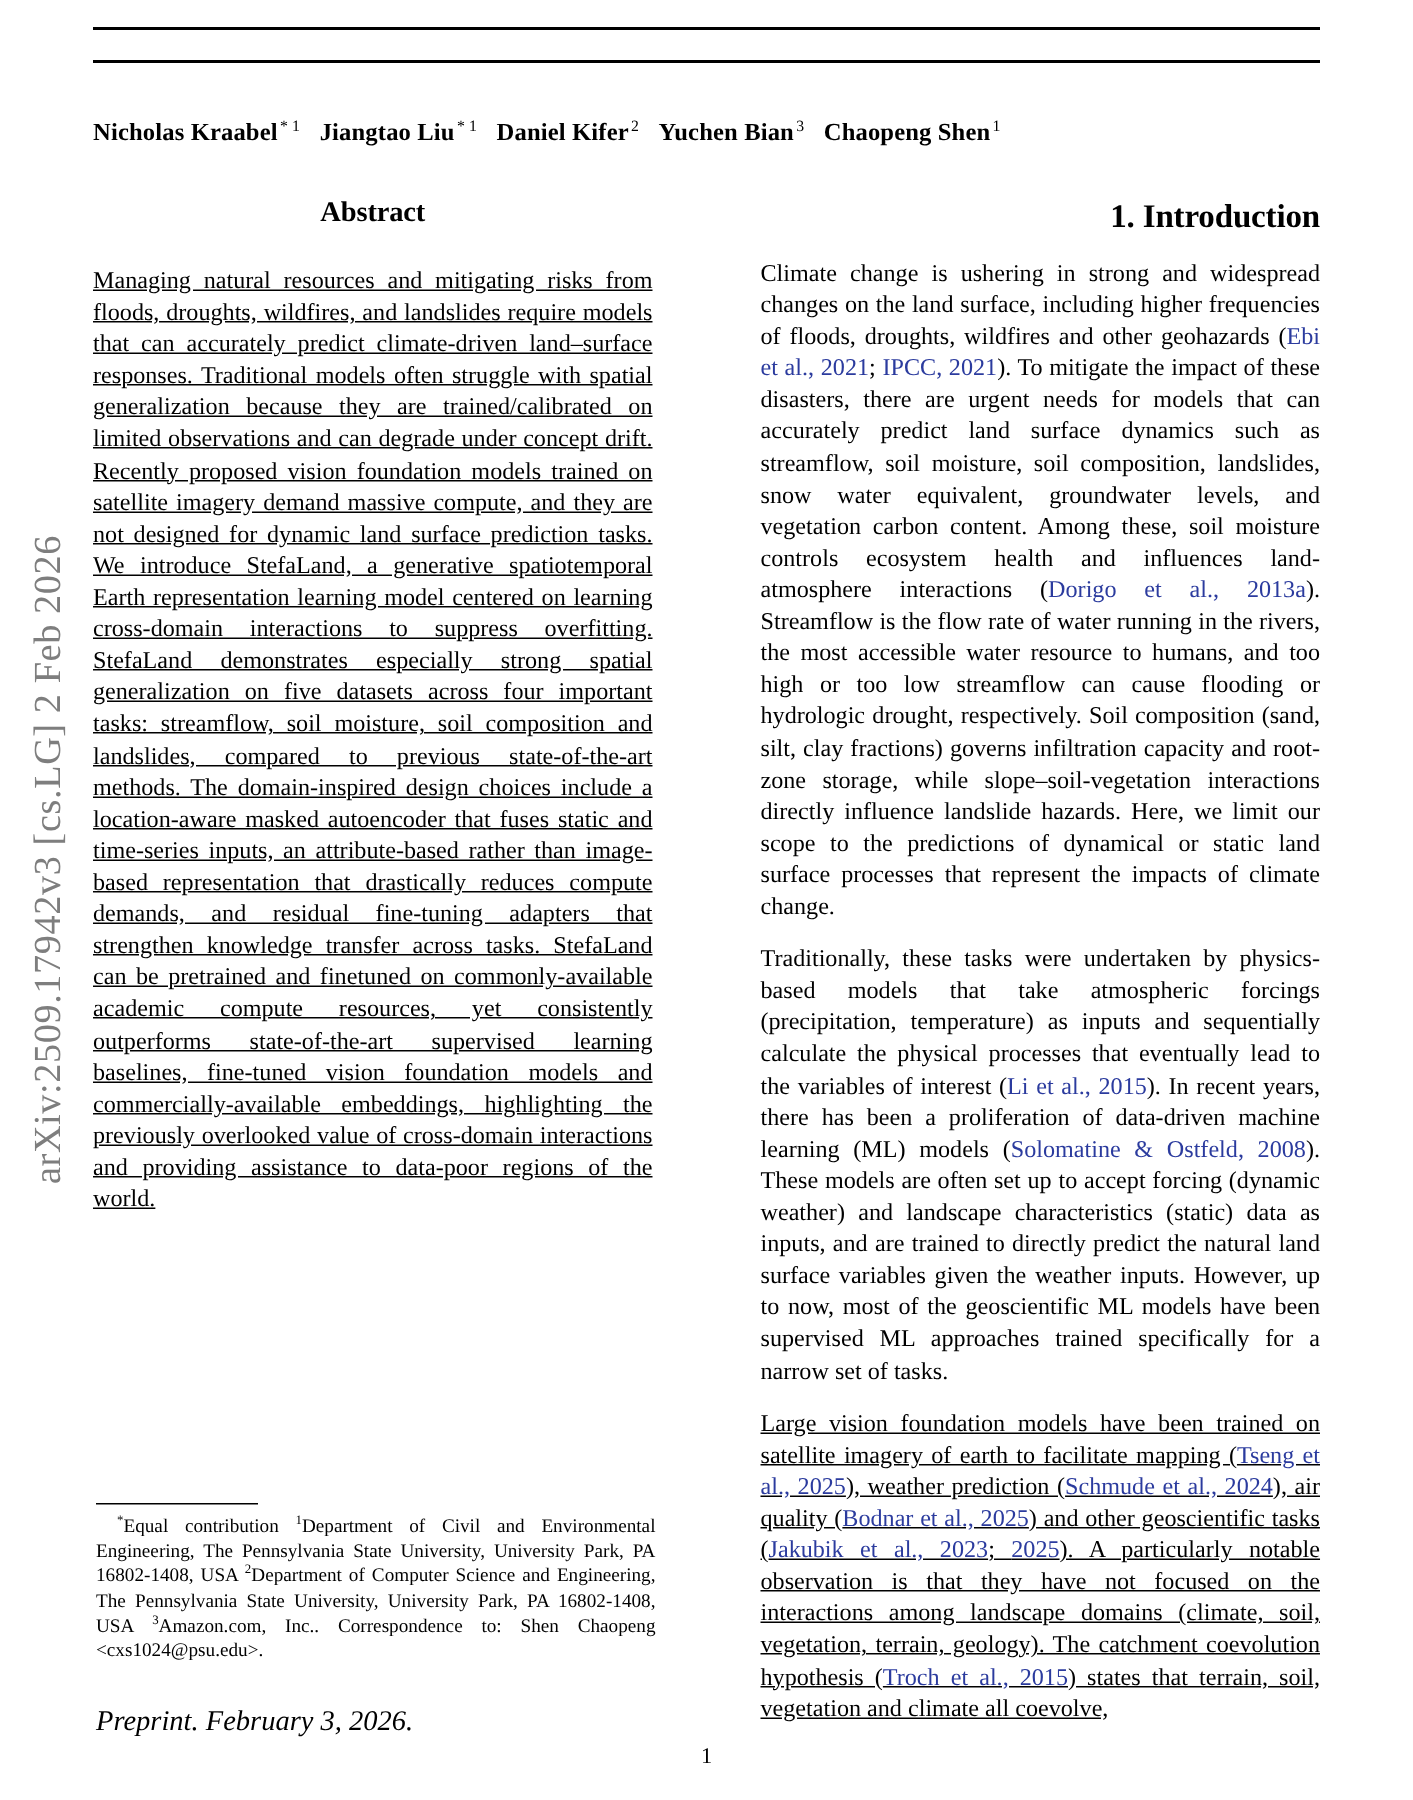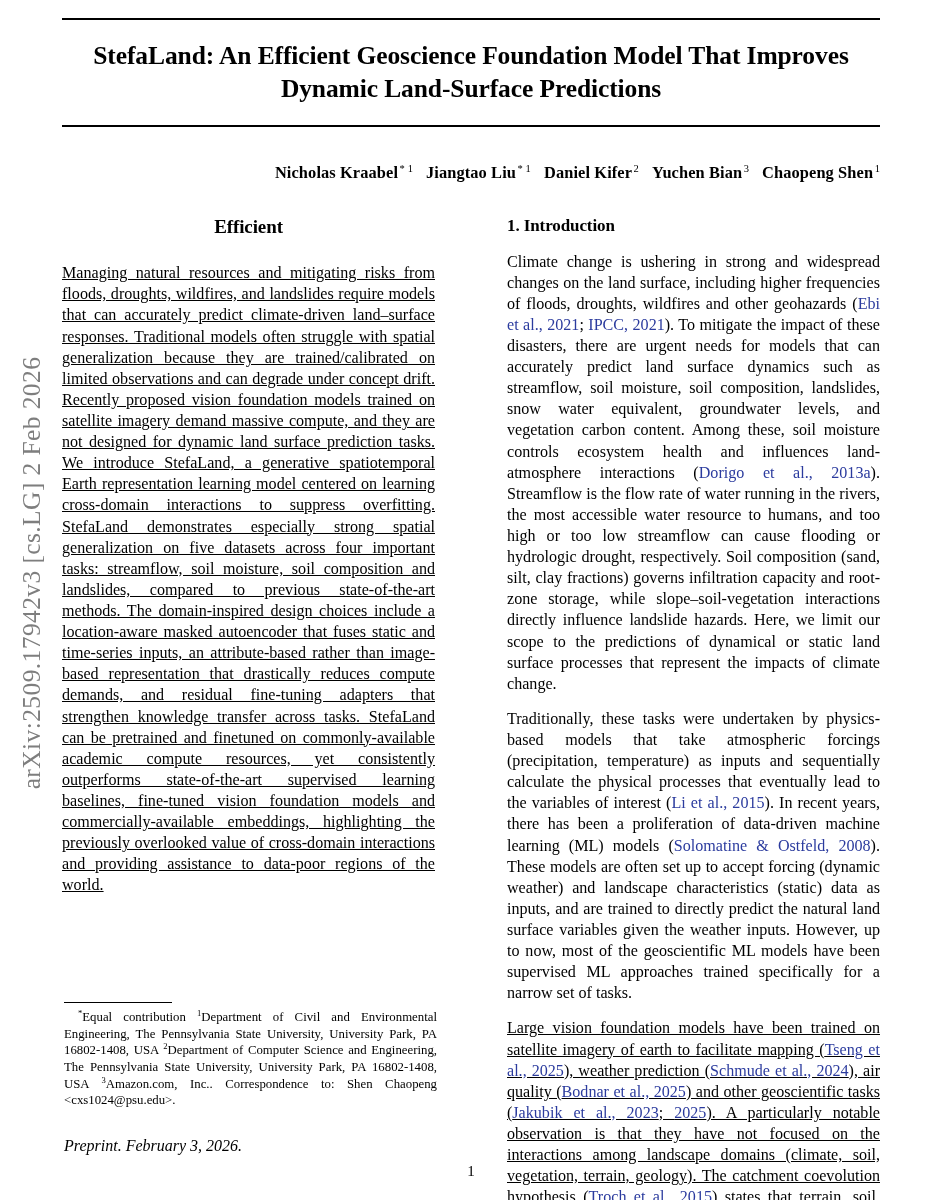--- a/index.html
+++ b/index.html
@@ -61,21 +61,21 @@
     font-weight: bold;
     line-height: 1.30;
     text-align: center;
     margin: 0 0 4px 0;
     letter-spacing: -0.1px;
   }
 
   #rule-bottom { margin-top: 20px; }
 
   #author-line {
-    text-align: right;
+    text-align: left;
     font-size: 16.4px;
     font-weight: bold;
     margin-top: 36px;
     letter-spacing: 0.1px;
   }
   #author-line .author { white-space: nowrap; }
   #author-line sup {
     font-size: 10.5px;
     font-weight: normal;
     vertical-align: super;
@@ -92,24 +92,24 @@
   }
   .col {
     width: 373px;
     font-size: 16.1px;
     line-height: 1.312;
     text-align: justify;
   }
   .col.left { margin-right: 72px; }
 
   h2.section-head {
-    font-size: 17px;
+    font-size: 22px;
     font-weight: bold;
     margin: 0 0 13px 0;
-    text-align: left;
+    text-align: right;
     letter-spacing: -0.1px;
   }
   h2.abstract-head {
     text-align: center;
     font-size: 19px;
     margin-bottom: 22px;
   }
 
   p.para {
     margin: 0 0 14px 0;
@@ -140,21 +140,21 @@
     text-align: justify;
     margin: 0;
     text-indent: 14px;
   }
   #footnote-text sup {
     font-size: 8.6px;
     vertical-align: super;
     line-height: 0;
   }
   #preprint-line {
-    font-size: 16px;
+    font-size: 19px;
     font-style: italic;
     margin-top: 28px;
   }
 
   
   #page-number {
     position: absolute;
     left: 0;
     top: 1163px;
     width: 942px;
@@ -166,30 +166,29 @@
 <body>
 
 <div id="page">
 
   <div id="arxiv-stamp">arXiv:2509.17942v3  [cs.LG]  2 Feb 2026</div>
 
   <div id="content">
 
     <hr class="rule" id="rule-top">
 
-    <h1 id="paper-title">StefaLand: An Efficient Geoscience Foundation Model That Improves Dynamic Land-Surface Predictions</h1>
 
     <hr class="rule" id="rule-bottom">
 
     <div id="author-line"><span class="author">Nicholas Kraabel<sup>* 1</sup></span><span class="gap"></span><span class="author">Jiangtao Liu<sup>* 1</sup></span><span class="gap"></span><span class="author">Daniel Kifer<sup>2</sup></span><span class="gap"></span><span class="author">Yuchen Bian<sup>3</sup></span><span class="gap"></span><span class="author">Chaopeng Shen<sup>1</sup></span></div>
 
     <div id="columns">
 
       <div class="col left">
-        <h2 class="section-head abstract-head">Efficient</h2>
+        <h2 class="section-head abstract-head">Abstract</h2>
         <p class="para">Managing natural resources and mitigating risks from floods, droughts, wildfires, and landslides require models that can accurately predict climate-driven land–surface responses. Traditional models often struggle with spatial generalization because they are trained/calibrated on limited observations and can degrade under concept drift. Recently proposed vision foundation models trained on satellite imagery demand massive compute, and they are not designed for dynamic land surface prediction tasks. We introduce StefaLand, a generative spatiotemporal Earth representation learning model centered on learning cross-domain interactions to suppress overfitting. StefaLand demonstrates especially strong spatial generalization on five datasets across four important tasks: streamflow, soil moisture, soil composition and landslides, compared to previous state-of-the-art methods. The domain-inspired design choices include a location-aware masked autoencoder that fuses static and time-series inputs, an attribute-based rather than image-based representation that drastically reduces compute demands, and residual fine-tuning adapters that strengthen knowledge transfer across tasks. StefaLand can be pretrained and finetuned on commonly-available academic compute resources, yet consistently outperforms state-of-the-art supervised learning baselines, fine-tuned vision foundation models and commercially-available embeddings, highlighting the previously overlooked value of cross-domain interactions and providing assistance to data-poor regions of the world.</p>
       </div>
 
       <div class="col right">
         <h2 class="section-head">1. Introduction</h2>
         <div id="intro-paras">
             <p class="para">Climate change is ushering in strong and widespread changes on the land surface, including higher frequencies of floods, droughts, wildfires and other geohazards (<span class="cite">Ebi et al., 2021</span>; <span class="cite">IPCC, 2021</span>). To mitigate the impact of these disasters, there are urgent needs for models that can accurately predict land surface dynamics such as streamflow, soil moisture, soil composition, landslides, snow water equivalent, groundwater levels, and vegetation carbon content. Among these, soil moisture controls ecosystem health and influences land-atmosphere interactions (<span class="cite">Dorigo et al., 2013a</span>). Streamflow is the flow rate of water running in the rivers, the most accessible water resource to humans, and too high or too low streamflow can cause flooding or hydrologic drought, respectively. Soil composition (sand, silt, clay fractions) governs infiltration capacity and root-zone storage, while slope–soil-vegetation interactions directly influence landslide hazards. Here, we limit our scope to the predictions of dynamical or static land surface processes that represent the impacts of climate change.</p>
             <p class="para">Traditionally, these tasks were undertaken by physics-based models that take atmospheric forcings (precipitation, temperature) as inputs and sequentially calculate the physical processes that eventually lead to the variables of interest (<span class="cite">Li et al., 2015</span>). In recent years, there has been a proliferation of data-driven machine learning (ML) models (<span class="cite">Solomatine &amp; Ostfeld, 2008</span>). These models are often set up to accept forcing (dynamic weather) and landscape characteristics (static) data as inputs, and are trained to directly predict the natural land surface variables given the weather inputs. However, up to now, most of the geoscientific ML models have been supervised ML approaches trained specifically for a narrow set of tasks.</p>
             <p class="para">Large vision foundation models have been trained on satellite imagery of earth to facilitate mapping (<span class="cite">Tseng et al., 2025</span>), weather prediction (<span class="cite">Schmude et al., 2024</span>), air quality (<span class="cite">Bodnar et al., 2025</span>) and other geoscientific tasks (<span class="cite">Jakubik et al., 2023</span>; <span class="cite">2025</span>). A particularly notable observation is that they have not focused on the interactions among landscape domains (climate, soil, vegetation, terrain, geology). The catchment coevolution hypothesis (<span class="cite">Troch et al., 2015</span>) states that terrain, soil, vegetation and climate all coevolve,</p>
           </div>

